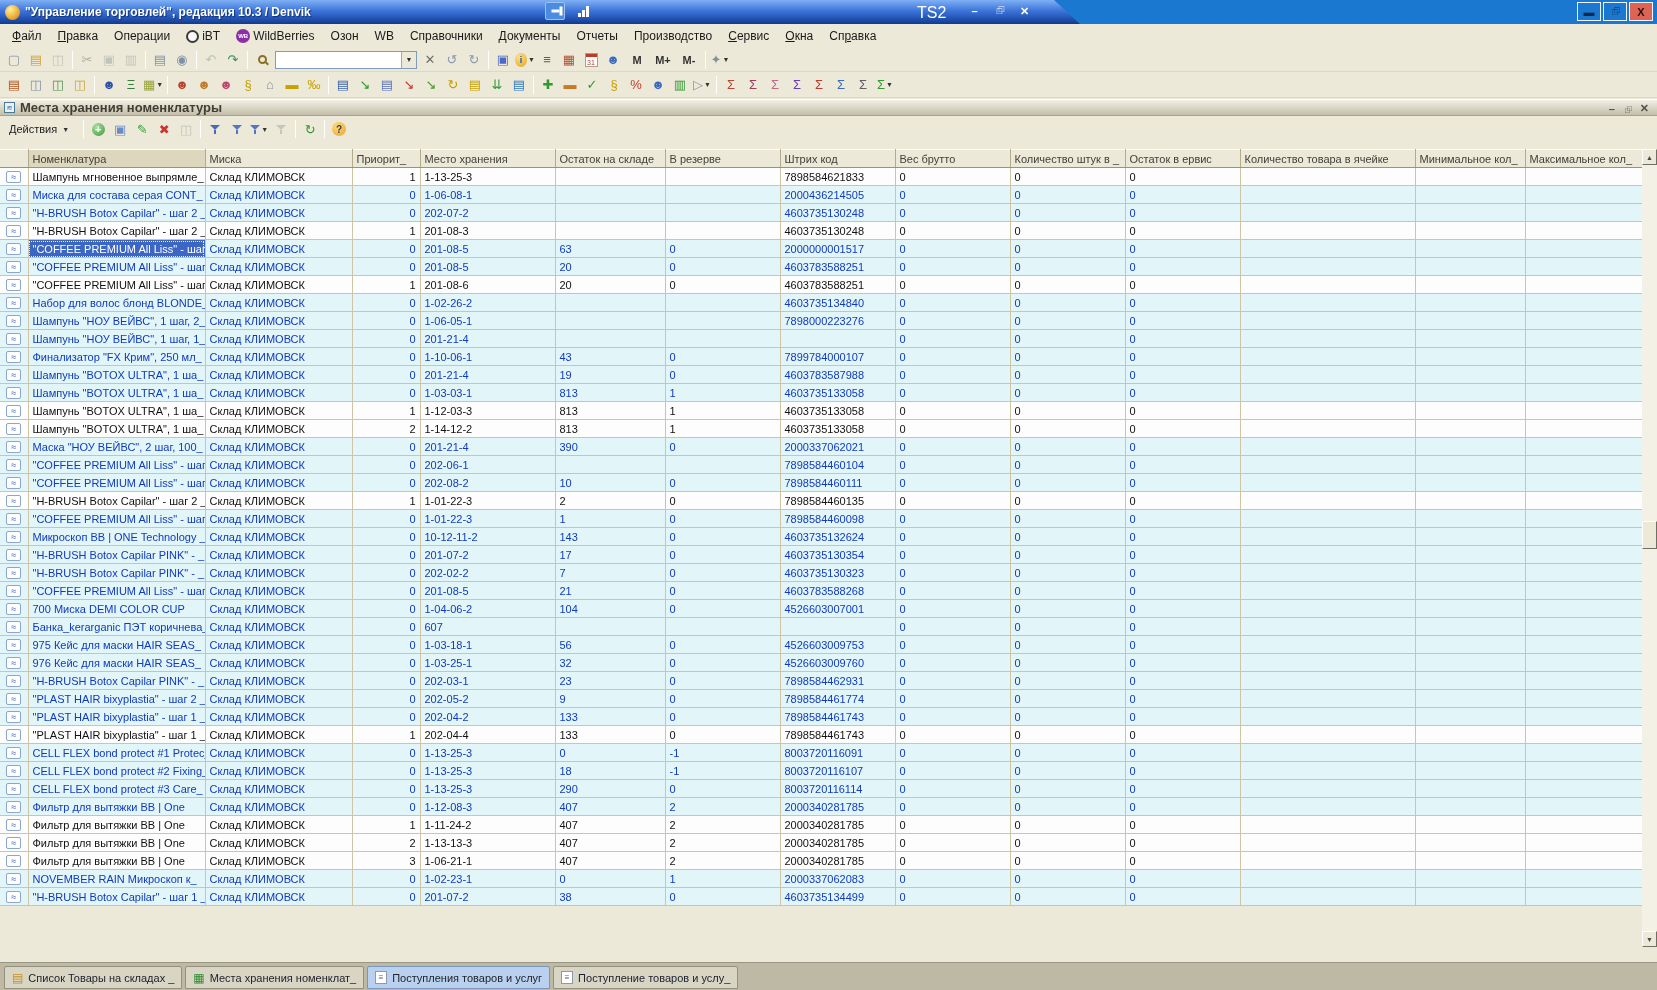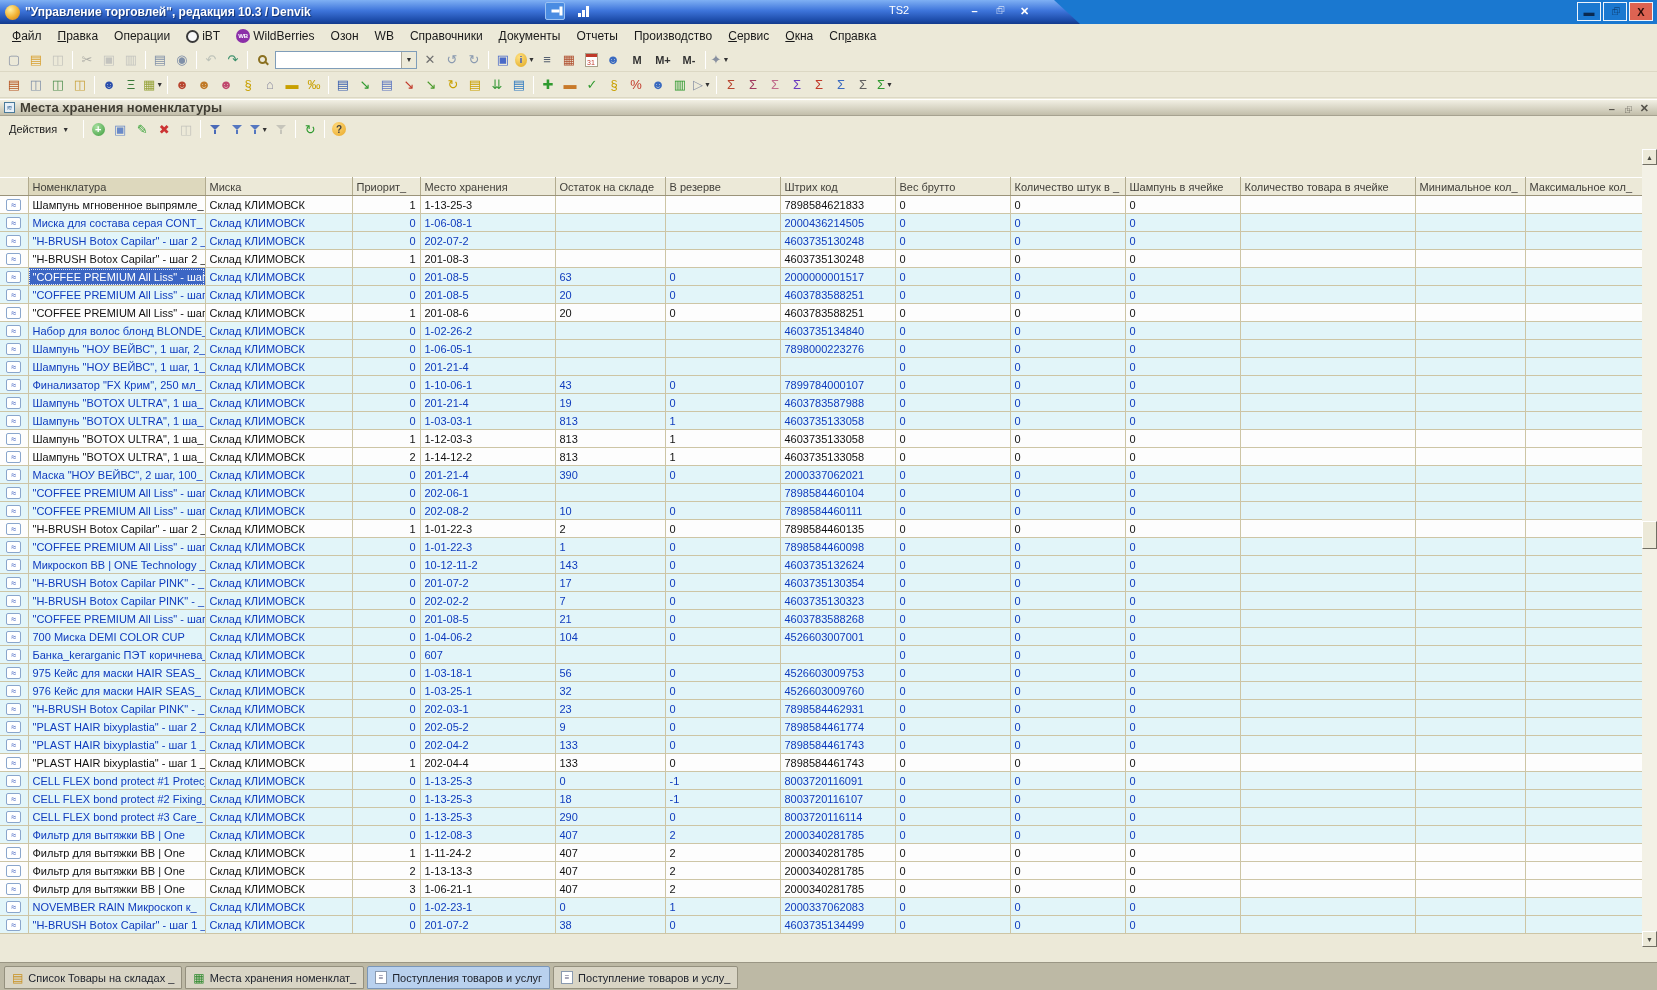--- a/index.html
+++ b/index.html
@@ -15,21 +15,21 @@
   .app-icon { width:15px; height:15px; border-radius:50%; margin:0 5px 0 5px;
      background:radial-gradient(circle at 35% 30%, #fff0a0, #f0b030 55%, #c87818); flex:none; }
   .app-title { color:#fff; font-size:12px; font-weight:bold; text-shadow:1px 1px 1px #103070; white-space:nowrap; }
   .pin-btn { position:absolute; left:545px; top:2px; width:20px; height:18px; background:#4a8ce2;
      border:1px solid #9cc2f2; border-radius:2px; display:flex; align-items:center; justify-content:center; }
   .pin { width:3px; height:8px; background:#fff; position:relative; transform:rotate(90deg); }
   .pin::before { content:""; position:absolute; top:-3px; left:-3px; width:9px; height:3px; background:#fff; }
   .signal { position:absolute; left:578px; top:5px; }
   .signal i { display:inline-block; width:3px; background:#fff; margin-right:1px; vertical-align:bottom; }
   .signal i:nth-child(1){height:4px;} .signal i:nth-child(2){height:7px;} .signal i:nth-child(3){height:11px;}
-  .session { position:absolute; left:889px; top:4px; color:#fff; font-size:11px; }
+  .session { position:absolute; left:917px; top:4px; color:#fff; font-size:16px; }
   .rdp-controls { position:absolute; left:962px; top:2px; display:flex; }
   .rdp-btn { width:25px; height:18px; color:#fff; font-size:11px; font-weight:bold; text-align:center; line-height:18px; }
   .outer-controls { position:absolute; right:4px; top:2px; display:flex; gap:2px; }
   .win-btn { width:24px; height:19px; border:1px solid #eef4fc; background:#1a78d0; color:#0a2a50;
      font-size:11px; font-weight:bold; display:flex; align-items:center; justify-content:center; }
   .win-btn.close { background:#dd6352; color:#2a0c08; }
   .dbl-square { font-size:9px; text-shadow:2px -2px 0 currentColor; }
 
   
   .menubar { position:absolute; top:24px; left:0; width:1657px; height:24px; background:#ece9d8;
@@ -88,21 +88,21 @@
   .mdi-controls { position:absolute; right:8px; top:0; display:flex; gap:10px; font-size:11px;
      color:#55524a; font-weight:bold; height:17px; align-items:center; }
 
   .actionbar { position:absolute; top:116px; left:0; width:1657px; height:26px; background:#ece9d8;
      display:flex; align-items:center; padding-left:2px; }
   .actions-btn { font-size:11px; color:#222; display:inline-flex; align-items:center; gap:4px;
      padding:3px 6px; margin-right:4px; }
 
   
   .grid-area { position:absolute; top:149px; left:0; width:1657px; height:798px; background:#ece9d8; }
-  table { border-collapse:collapse; table-layout:fixed; width:1642px; font-size:11px;margin-top:28px; }
+  table { border-collapse:collapse; table-layout:fixed; width:1642px; font-size:11px; }
   th { height:18px; background:#ece9d8; border-right:1px solid #b2ab8e; border-bottom:1px solid #9a937a;
      border-top:1px solid #fff; text-align:left; padding:0 4px; font-weight:normal; color:#42403b;
      overflow:hidden; white-space:nowrap; }
   th.sorted { background:#ddd8bd; }
   td { height:18px; border-right:1px solid #cdc5a5; border-bottom:1px solid #cdc5a5; padding:0 4px;
      overflow:hidden; white-space:nowrap; color:#0f3bbd; background:#e2f5f9; }
   tr.row-white td { background:#fdfdfd; color:#111; }
   td.num { text-align:right; }
   td.selected { background:#3c66c4 !important; color:#fff !important; outline:1px dotted #e8eefc; outline-offset:-2px; }
   td.icon-cell { padding:0; text-align:center; }
@@ -489,21 +489,21 @@
           <th></th>
           <th class="sorted">Номенклатура</th>
           <th>Миска</th>
           <th>Приорит_</th>
           <th>Место хранения</th>
           <th>Остаток на складе</th>
           <th>В резерве</th>
           <th>Штрих код</th>
           <th>Вес брутто</th>
           <th>Количество штук в _</th>
-          <th>Шампунь в ячейке</th>
+          <th>Остаток в ервис</th>
           <th>Количество товара в ячейке</th>
           <th>Минимальное кол_</th>
           <th>Максимальное кол_</th>
         </tr>
       </thead>
     <tbody id="grid-body">
         <tr class="row-white">
           <td class="icon-cell"><span class="row-icon">≈</span></td>
           <td>Шампунь мгновенное выпрямле_</td>
           <td>Склад КЛИМОВСК</td>

